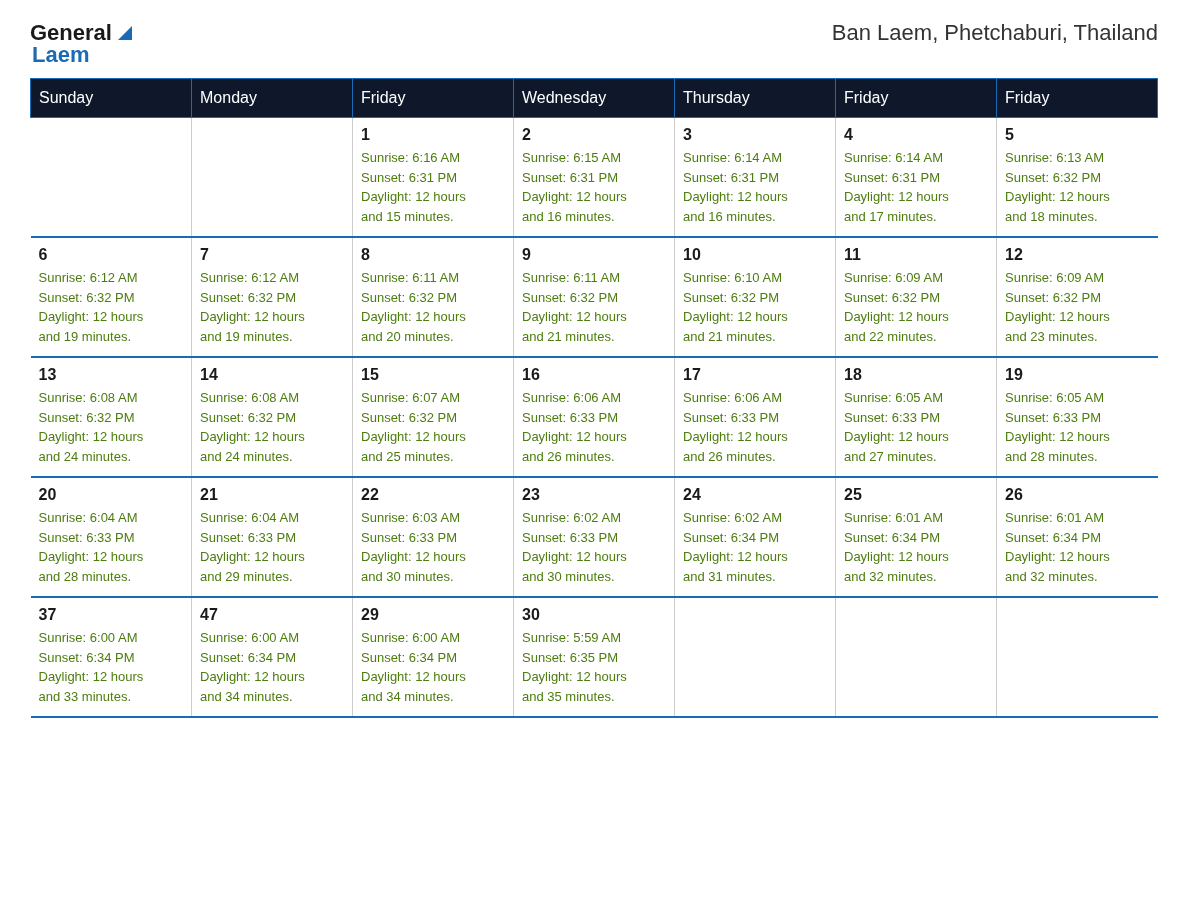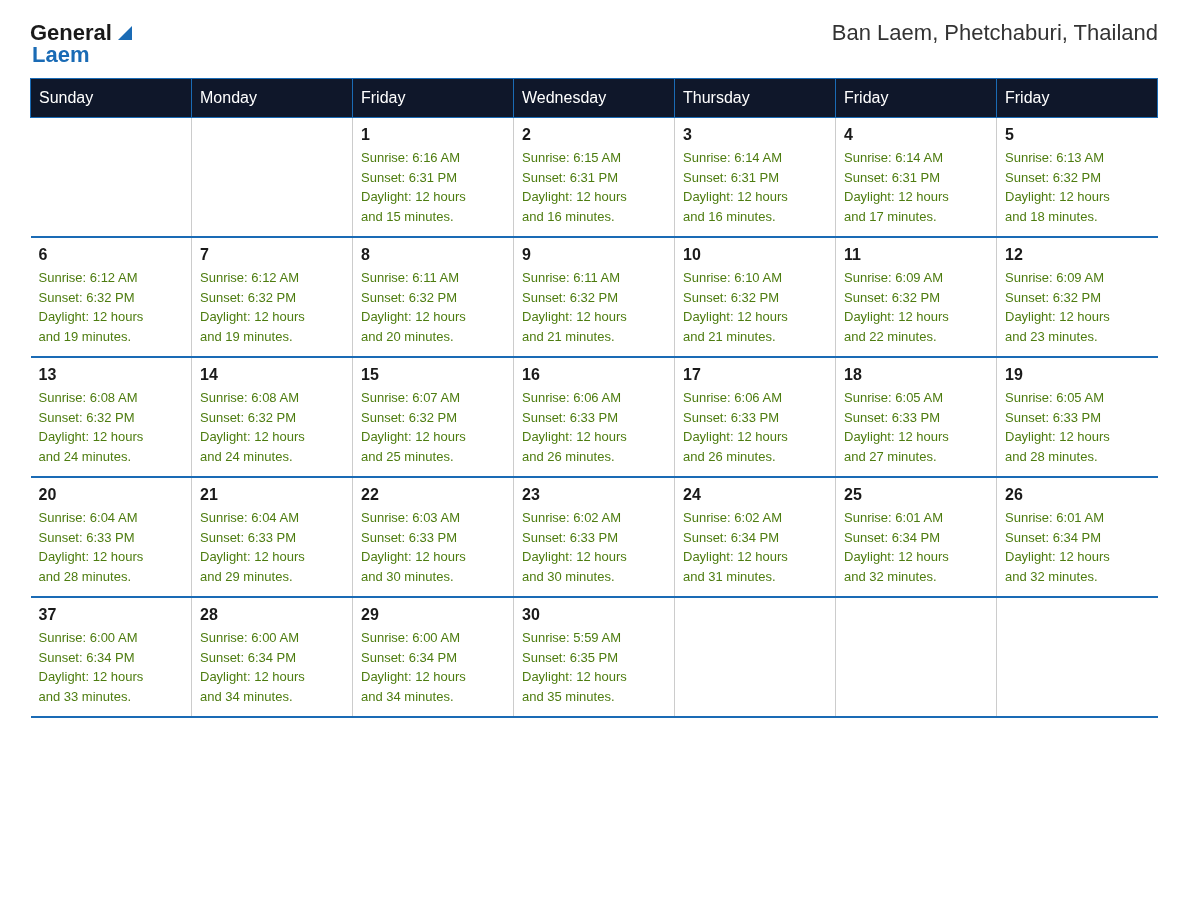--- a/index.html
+++ b/index.html
@@ -246,21 +246,21 @@
           <span class="day-number">26</span>
           <div class="day-info">Sunrise: 6:01 AM<br>Sunset: 6:34 PM<br>Daylight: 12 hours<br>and 32 minutes.</div>
         </td>
       </tr>
       <tr>
         <td>
           <span class="day-number">37</span>
           <div class="day-info">Sunrise: 6:00 AM<br>Sunset: 6:34 PM<br>Daylight: 12 hours<br>and 33 minutes.</div>
         </td>
         <td>
-          <span class="day-number">28</span>
+          <span class="day-number">47</span>
           <div class="day-info">Sunrise: 6:00 AM<br>Sunset: 6:34 PM<br>Daylight: 12 hours<br>and 34 minutes.</div>
         </td>
         <td>
           <span class="day-number">29</span>
           <div class="day-info">Sunrise: 6:00 AM<br>Sunset: 6:34 PM<br>Daylight: 12 hours<br>and 34 minutes.</div>
         </td>
         <td>
           <span class="day-number">30</span>
           <div class="day-info">Sunrise: 5:59 AM<br>Sunset: 6:35 PM<br>Daylight: 12 hours<br>and 35 minutes.</div>
         </td>

